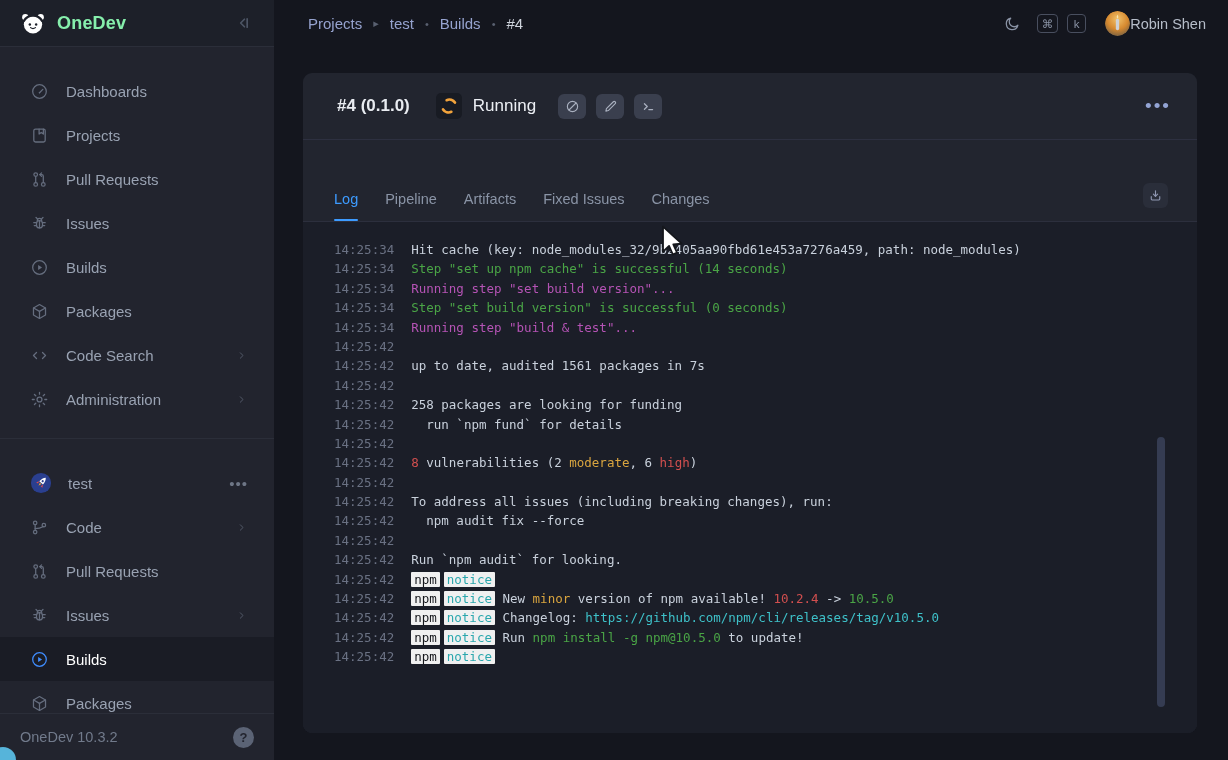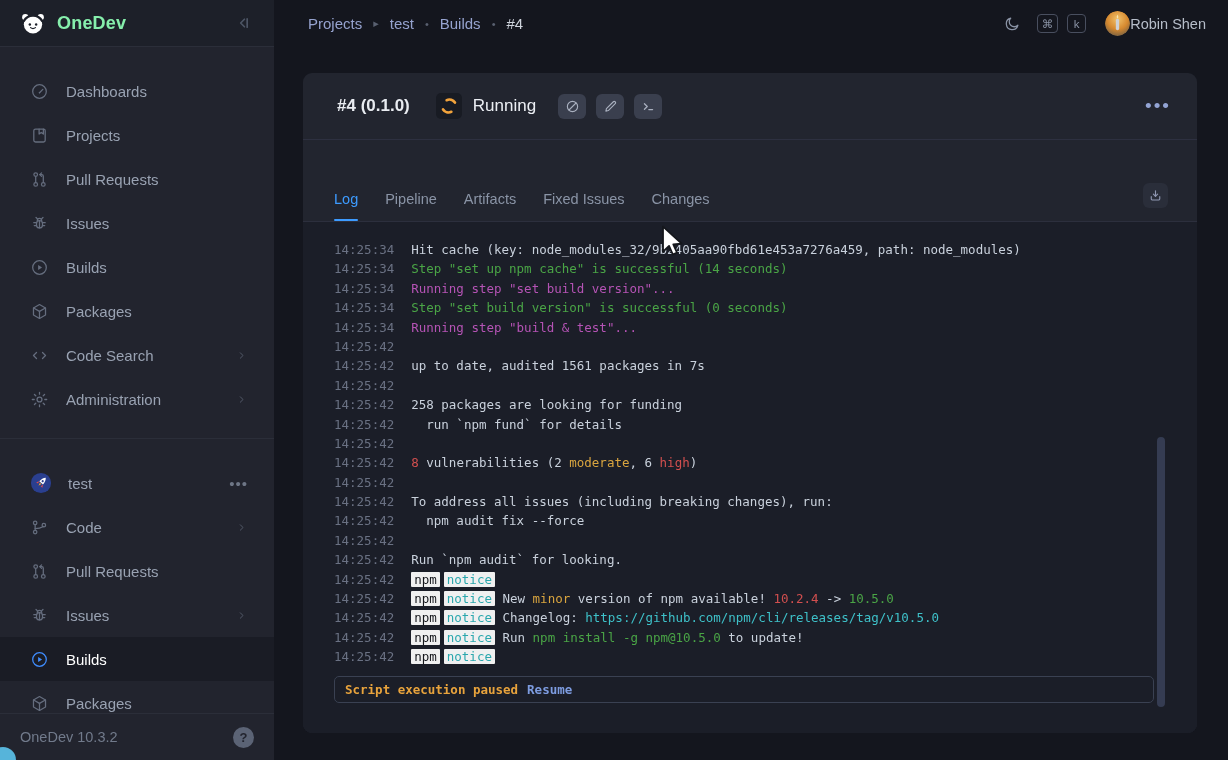--- a/index.html
+++ b/index.html
@@ -434,24 +434,20 @@
         <div class="log-line"><span class="ts">14:25:42</span><span class="msg"><span class="">To address all issues (including breaking changes), run:</span></span></div>
         <div class="log-line"><span class="ts">14:25:42</span><span class="msg"><span class="">  npm audit fix --force</span></span></div>
         <div class="log-line"><span class="ts">14:25:42</span><span class="msg"></span></div>
         <div class="log-line"><span class="ts">14:25:42</span><span class="msg"><span class="">Run `npm audit` for looking.</span></span></div>
         <div class="log-line"><span class="ts">14:25:42</span><span class="msg"><span class="badge badge-npm">npm</span><span class="badge badge-notice">notice</span></span></div>
         <div class="log-line"><span class="ts">14:25:42</span><span class="msg"><span class="badge badge-npm">npm</span><span class="badge badge-notice">notice</span><span class=""> New </span><span class="c-y">minor</span><span class=""> version of npm available! </span><span class="c-r">10.2.4</span><span class=""> -&gt; </span><span class="c-g">10.5.0</span></span></div>
         <div class="log-line"><span class="ts">14:25:42</span><span class="msg"><span class="badge badge-npm">npm</span><span class="badge badge-notice">notice</span><span class=""> Changelog: </span><span class="c-t">https://github.com/npm/cli/releases/tag/v10.5.0</span></span></div>
         <div class="log-line"><span class="ts">14:25:42</span><span class="msg"><span class="badge badge-npm">npm</span><span class="badge badge-notice">notice</span><span class=""> Run </span><span class="c-g">npm install -g npm@10.5.0</span><span class=""> to update!</span></span></div>
         <div class="log-line"><span class="ts">14:25:42</span><span class="msg"><span class="badge badge-npm">npm</span><span class="badge badge-notice">notice</span></span></div>
       </div>
-    <div class="paused">
-      <span class="paused-text">Script execution paused</span>
-      <span class="resume">Resume</span>
-    </div>
     <div class="scroll-thumb"></div>
   </div>
 </div>
 
 <span class="icn cursor">
   <svg viewBox="0 0 24 28">
     <path d="M5 2v19.5l4.7-4.4 2.9 6.6 3.3-1.4-2.9-6.5 6.5-.6z" fill="#fff" stroke="#15171c" stroke-width="1.4" stroke-linejoin="round"></path>
   </svg>
 </span>
 

